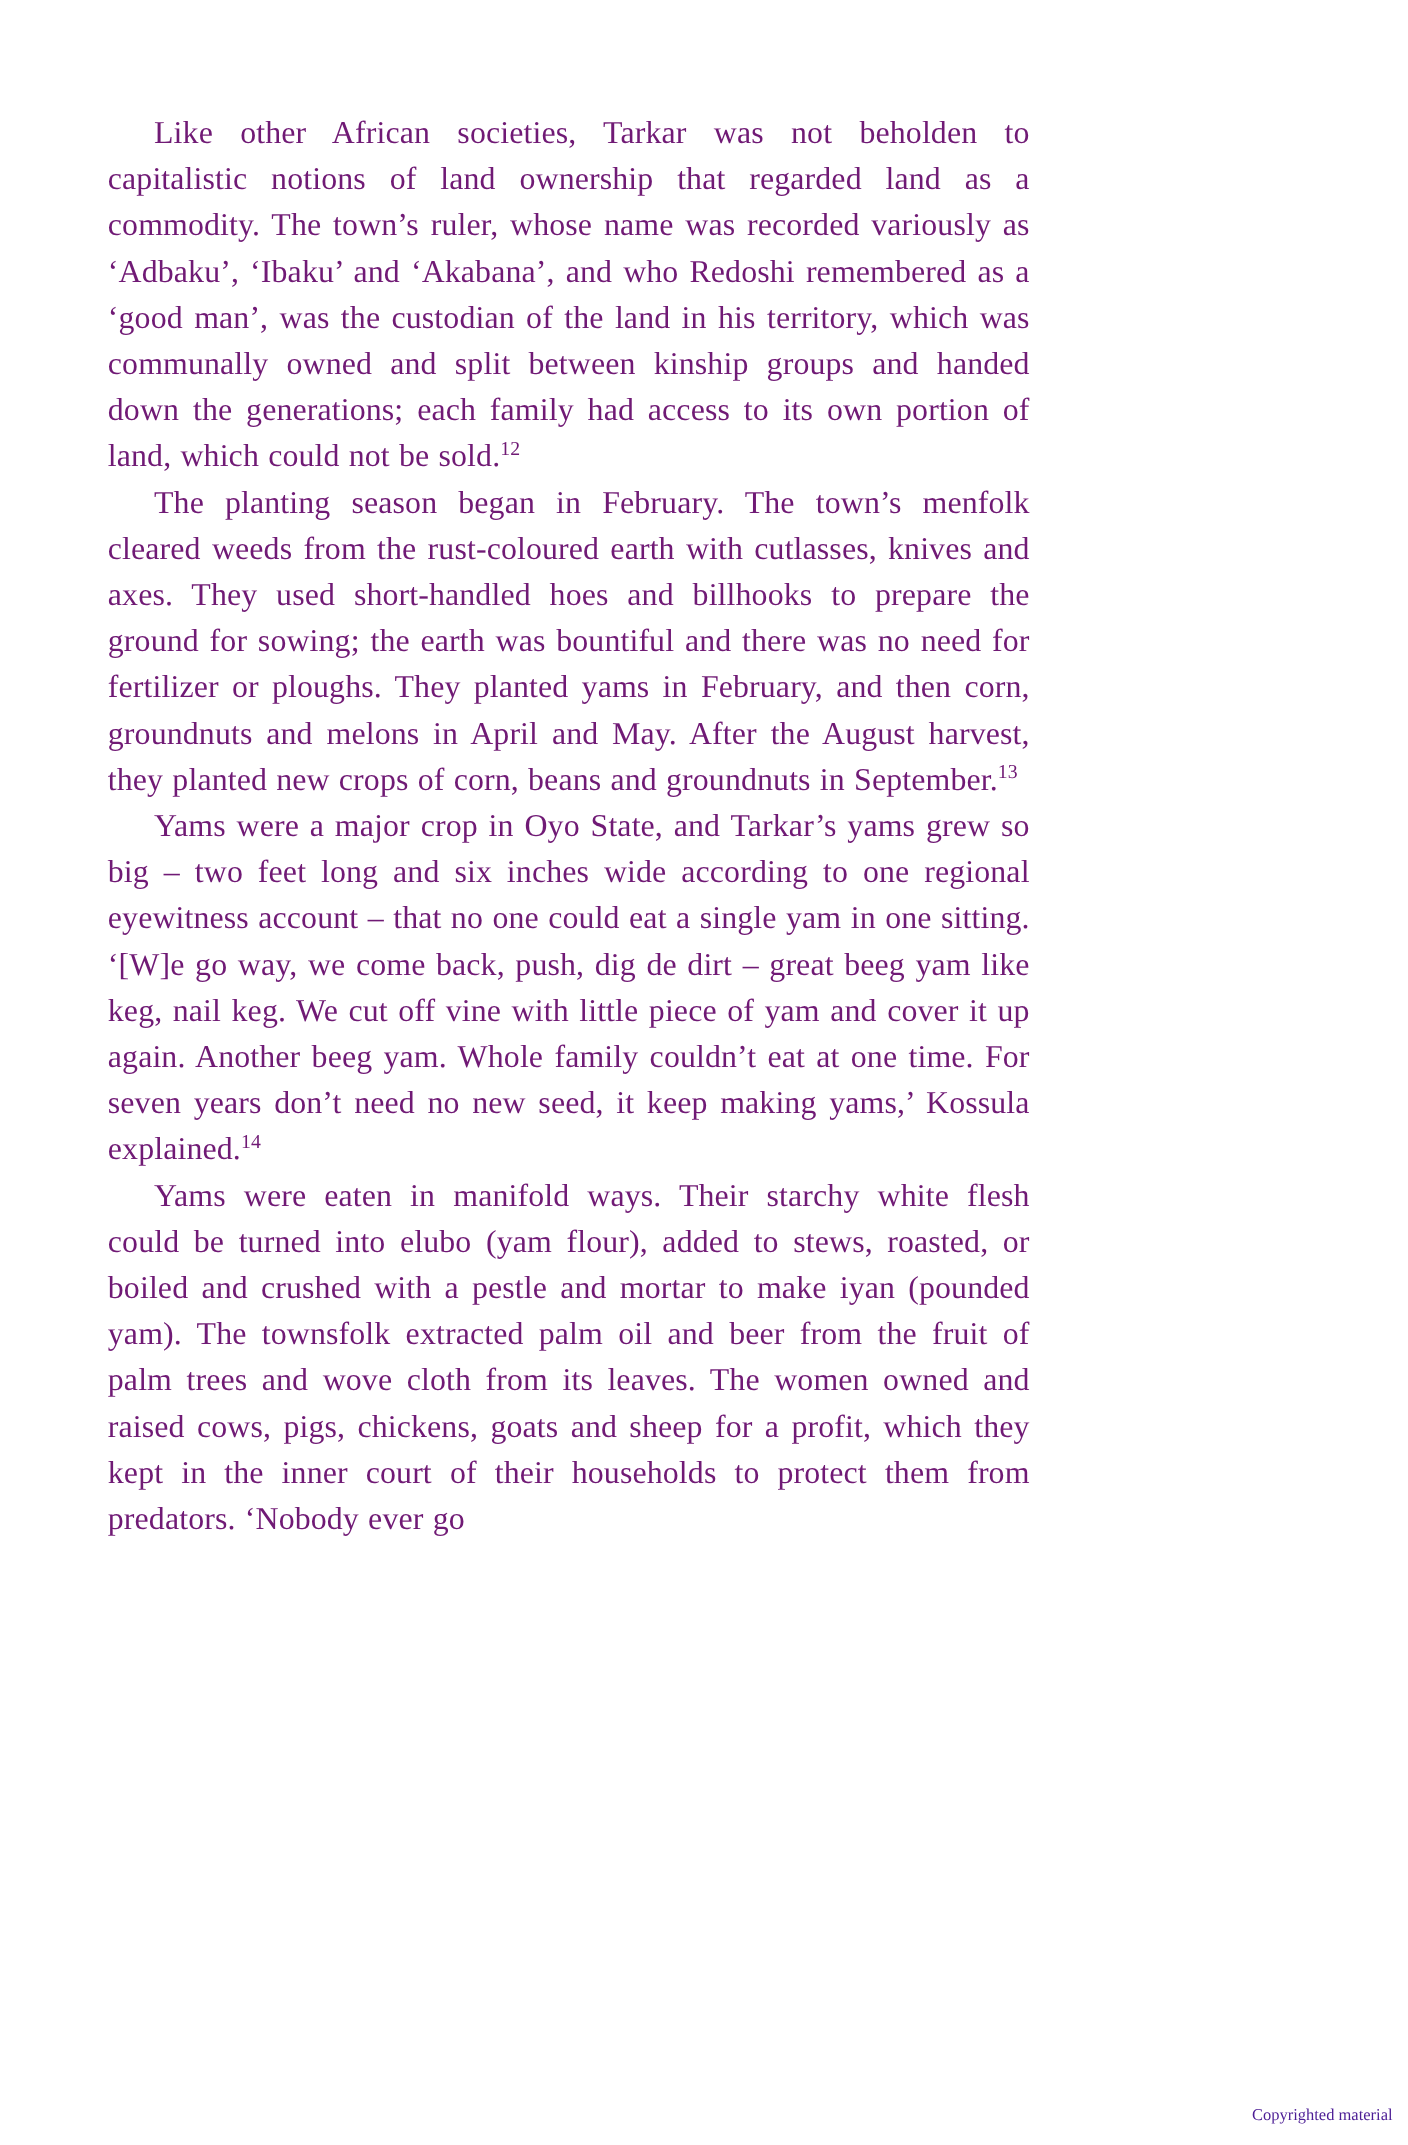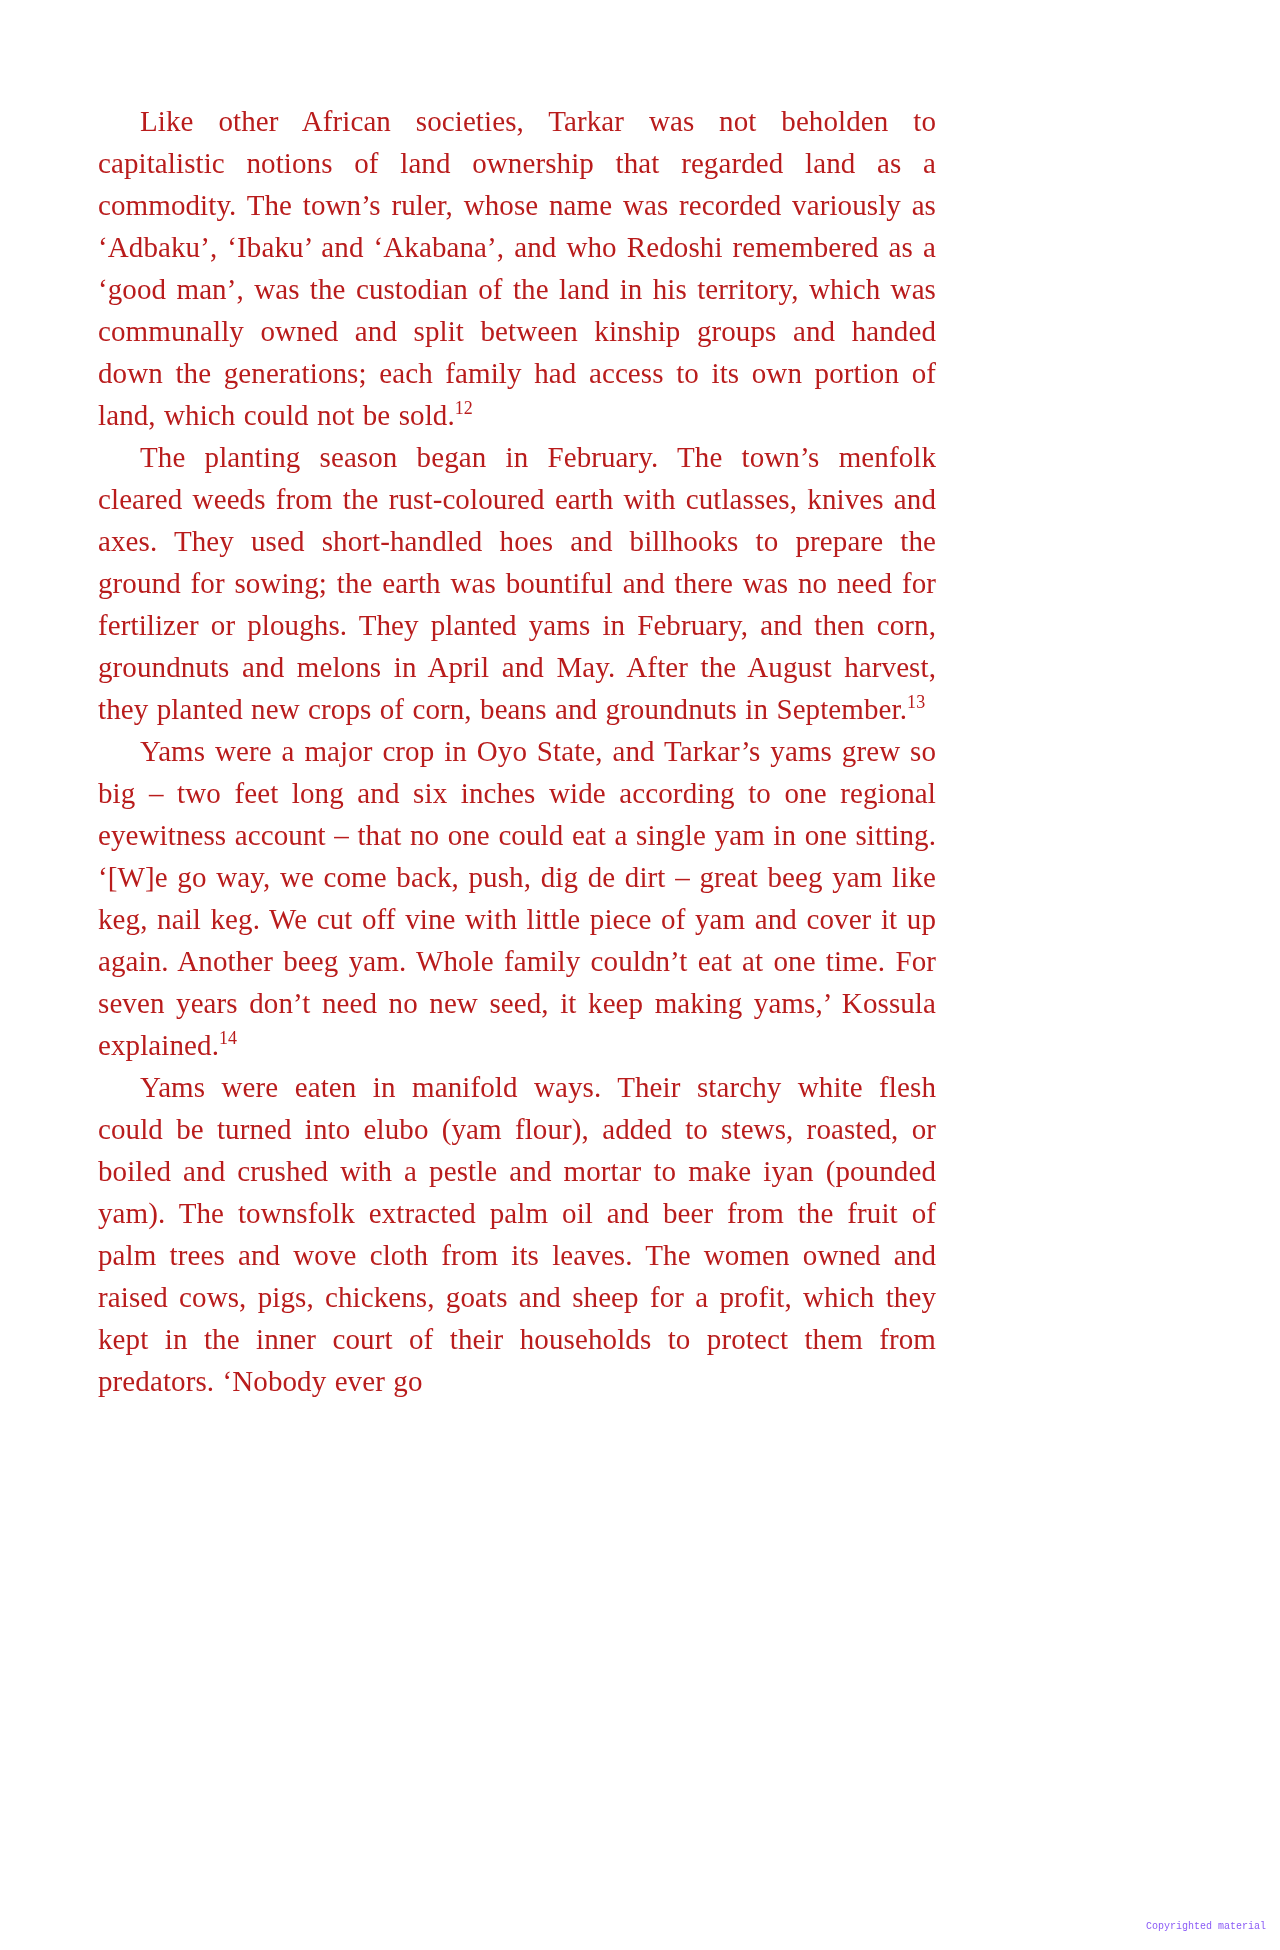--- a/index.html
+++ b/index.html
@@ -12,43 +12,43 @@
       background: #ffffff;
       position: relative;
       overflow: hidden;
       font-family: "Liberation Serif", "DejaVu Serif", serif;
     }
     .page-text {
       position: absolute;
       left: 98px;
       top: 100px;
       width: 838px;
-      color: #b91c1c;
+      color: #701a75;
     }
     .para {
       margin: 0;
       font-size: 29px;
       line-height: 42px;
       text-align: justify;
       text-indent: 42px;
       letter-spacing: 0.1px;
       word-spacing: 1px;
     }
     .para sup {
       font-size: 0.62em;
       line-height: 0;
       vertical-align: super;
     }
     .copyright {
       position: absolute;
       right: 14px;
       bottom: 18px;
-      font-family: Liberation Mono, monospace;
-      font-size: 10px;
-      color: #8b5cf6;
+      font-family: Liberation Serif, serif;
+      font-size: 15px;
+      color: #4c1d95;
     }
   </style>
 </head>
 <body>
 
 <main class="page-text">
   <p class="para"><span>Like other African societies, Tarkar was not beholden to capitalistic notions of land ownership that regarded land as a commodity. The town’s ruler, whose name was recorded variously as ‘Adbaku’, ‘Ibaku’ and ‘Akabana’, and who Redoshi remembered as a ‘good man’, was the custodian of the land in his territory, which was communally owned and split between kinship groups and handed down the generations; each family had access to its own portion of land, which could not be sold.</span><sup>12</sup></p>
 
   <p class="para"><span>The planting season began in February. The town’s menfolk cleared weeds from the rust-coloured earth with cutlasses, knives and axes. They used short-handled hoes and billhooks to prepare the ground for sowing; the earth was bountiful and there was no need for fertilizer or ploughs. They planted yams in February, and then corn, groundnuts and melons in April and May. After the August harvest, they planted new crops of corn, beans and groundnuts in September.</span><sup>13</sup></p>
 

